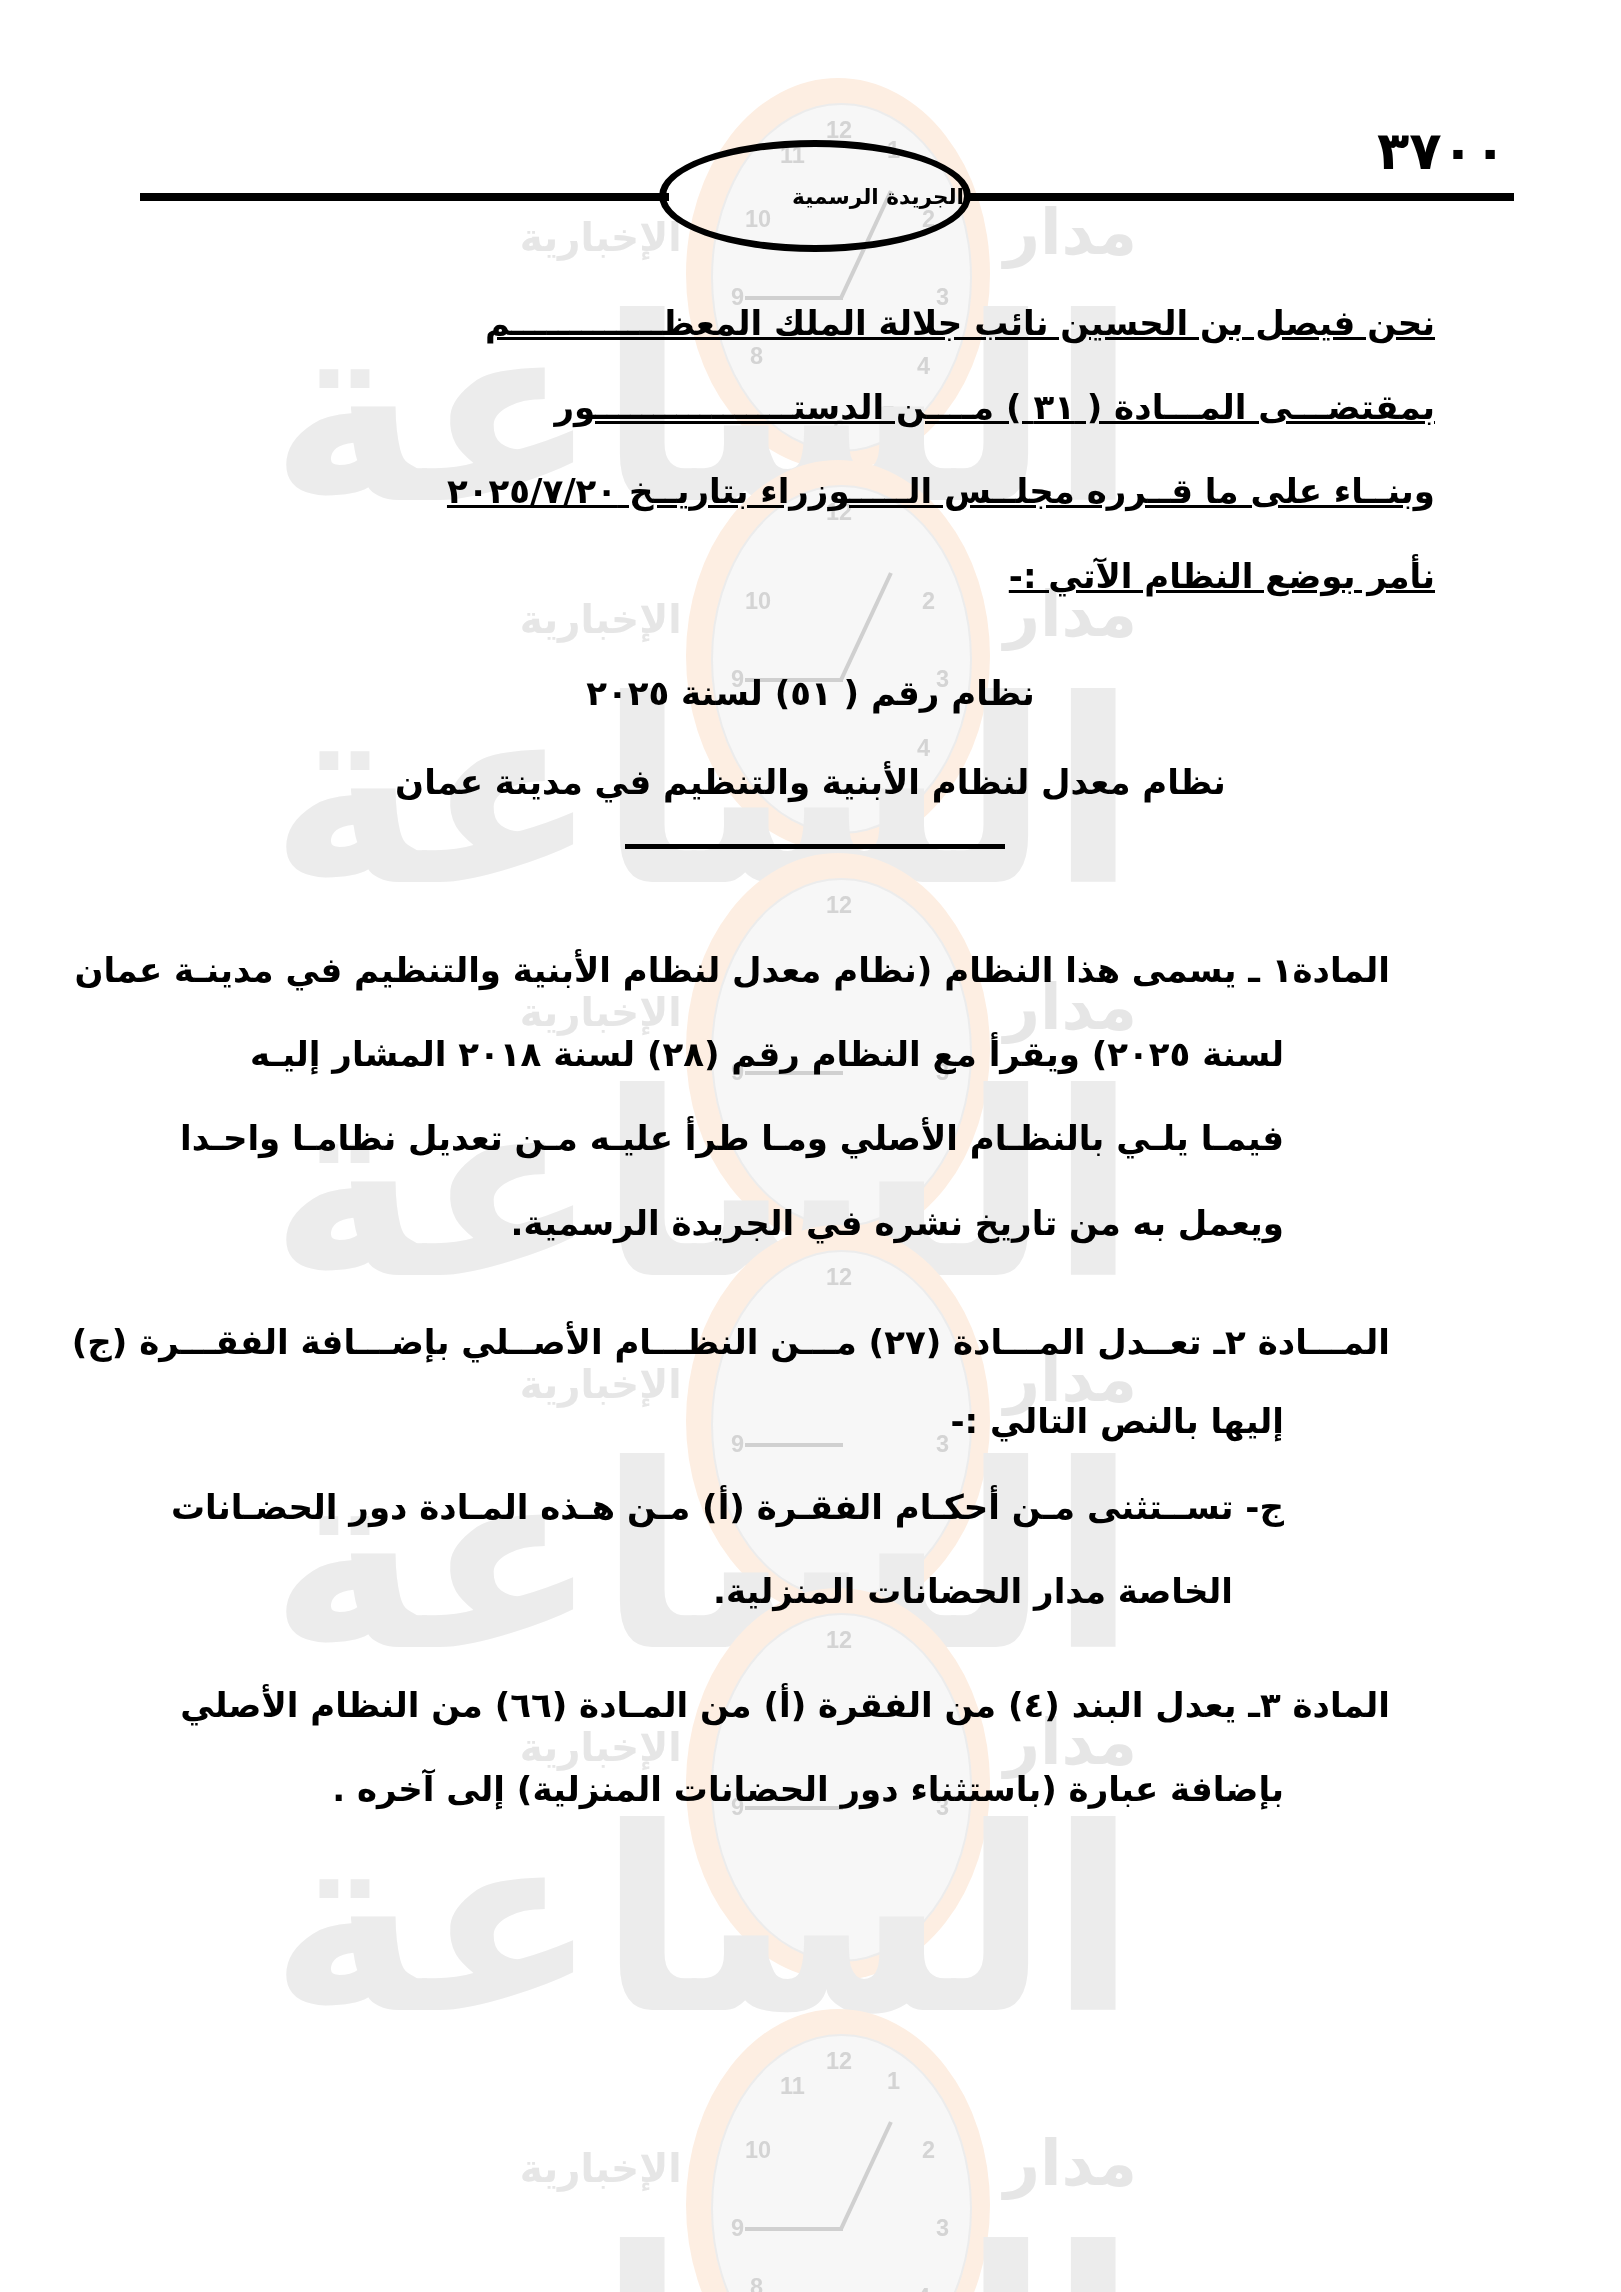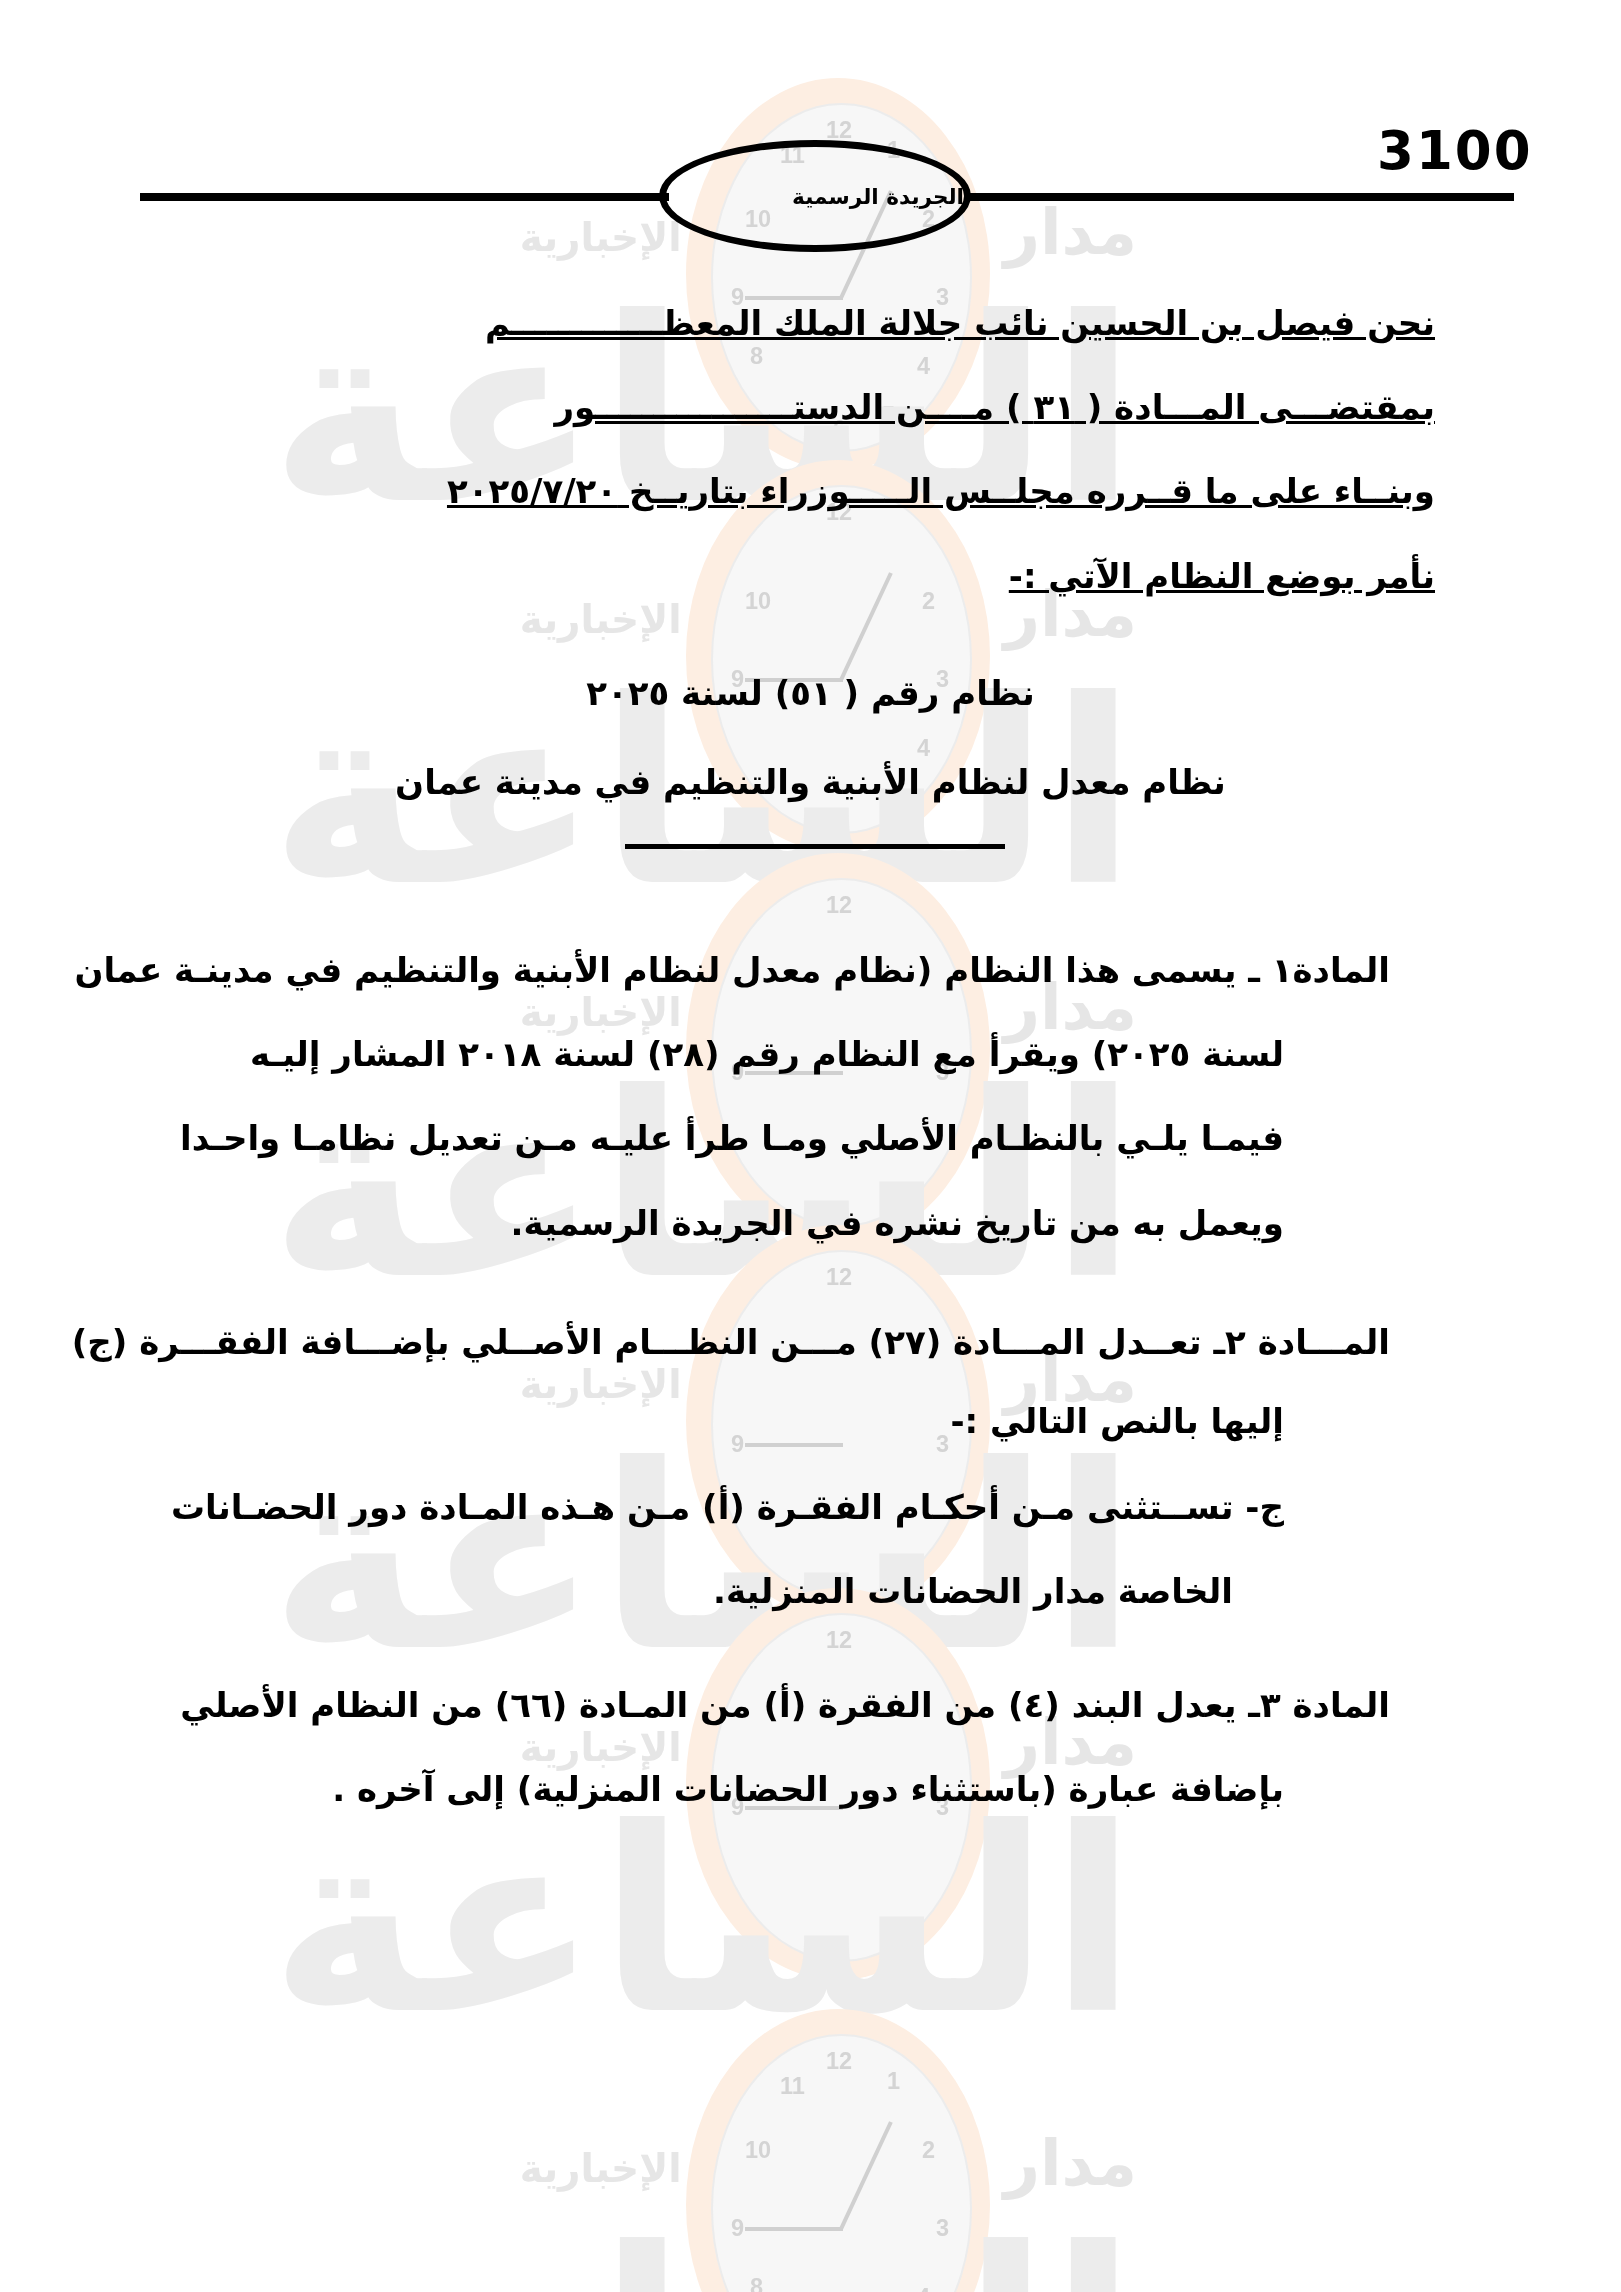--- a/index.html
+++ b/index.html
@@ -141,21 +141,21 @@
   <span class="num" style="left:221px;top:245px">9</span>
   <span class="num" style="left:235px;top:167px">10</span>
   <span class="num" style="left:270px;top:103px">11</span>
   <div class="hand" style="left:235px;top:257px;width:98px;"></div>
   <div class="hand" style="left:331px;top:257px;width:118px;transform:rotate(-65deg);"></div>
   <div class="madar">مدار</div>
   <div class="ikh">الإخبارية</div>
   <div class="big">الساعة</div>
 </div>
 
-<div class="page-number">3100</div>
+<div class="page-number">٣٧٠٠</div>
 <div class="header-rule left"></div>
 <div class="header-rule right"></div>
 <div class="masthead-oval">
   <span class="masthead-title">الجريدة الرسمية</span>
 </div>
 
 <div class="txt preamble" style="top:306px;">نحن فيصل بن الحسين نائب جلالة الملك المعظـــــــــــــم</div>
 <div class="txt preamble" style="top:390px;">بمقتضـــى المـــادة ( ٣١ ) مــــن الدستـــــــــــــــــور</div>
 <div class="txt preamble" style="top:474px;">وبنــاء على ما قــرره مجلــس الـــــوزراء بتاريــخ ٢٠٢٥/٧/٢٠</div>
 <div class="txt preamble" style="top:559px;">نأمر بوضع النظام الآتي :-</div>

